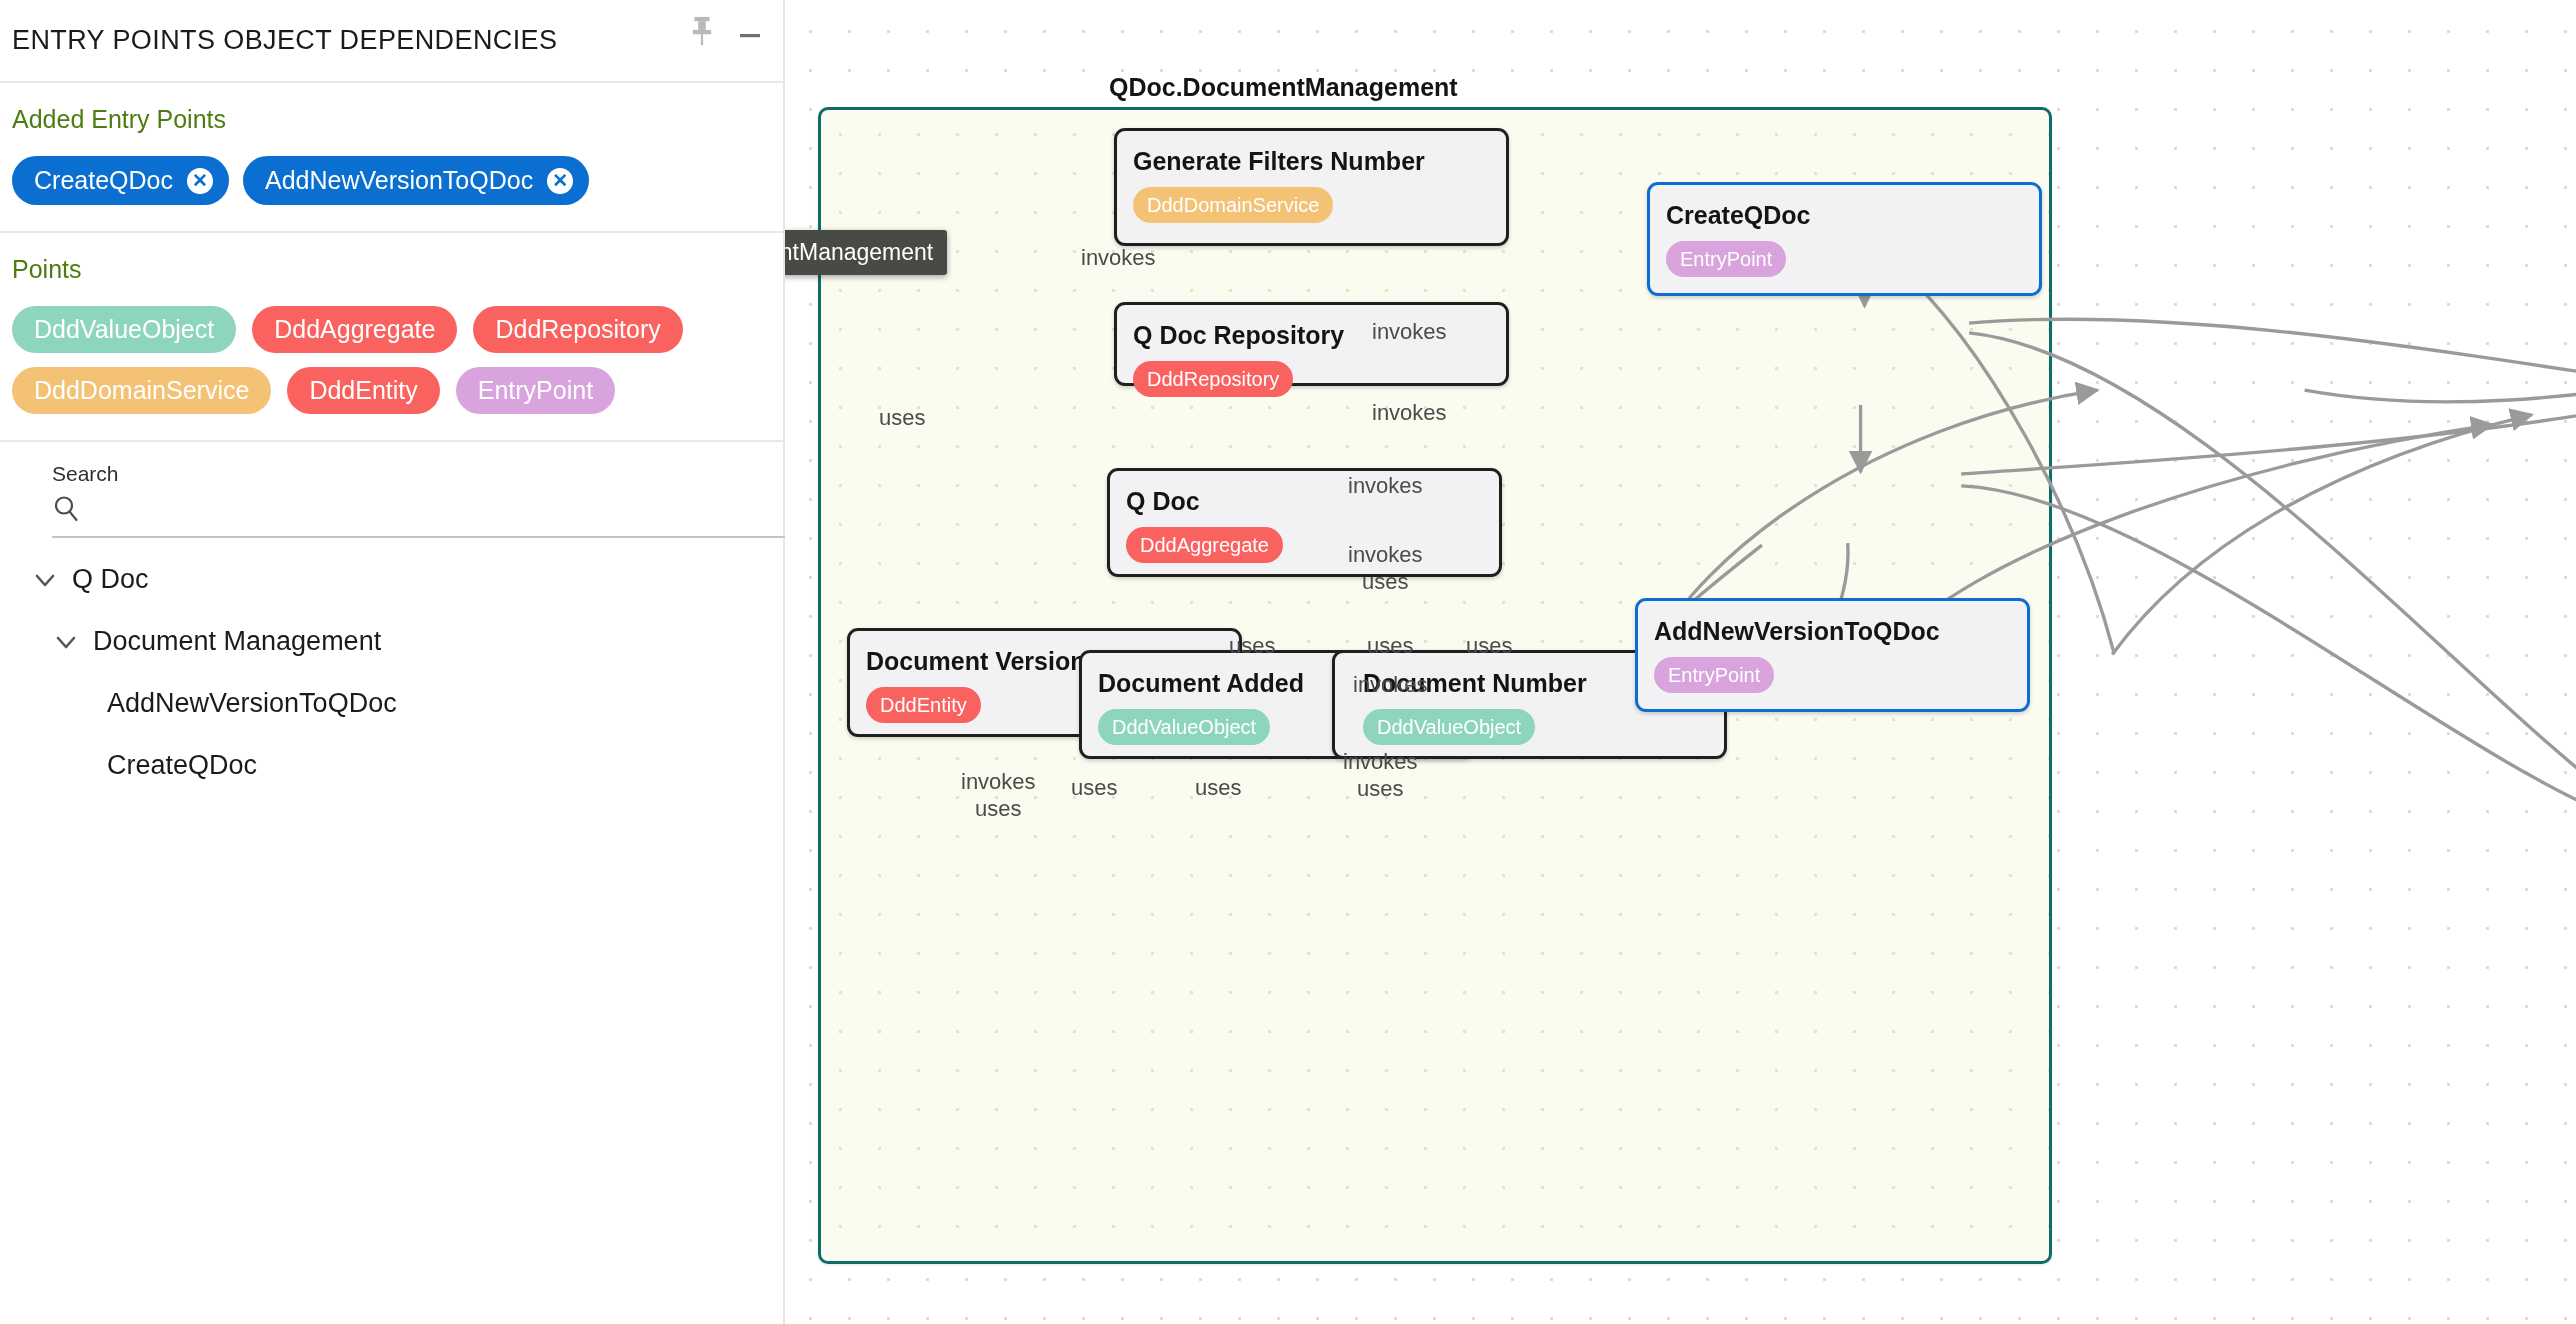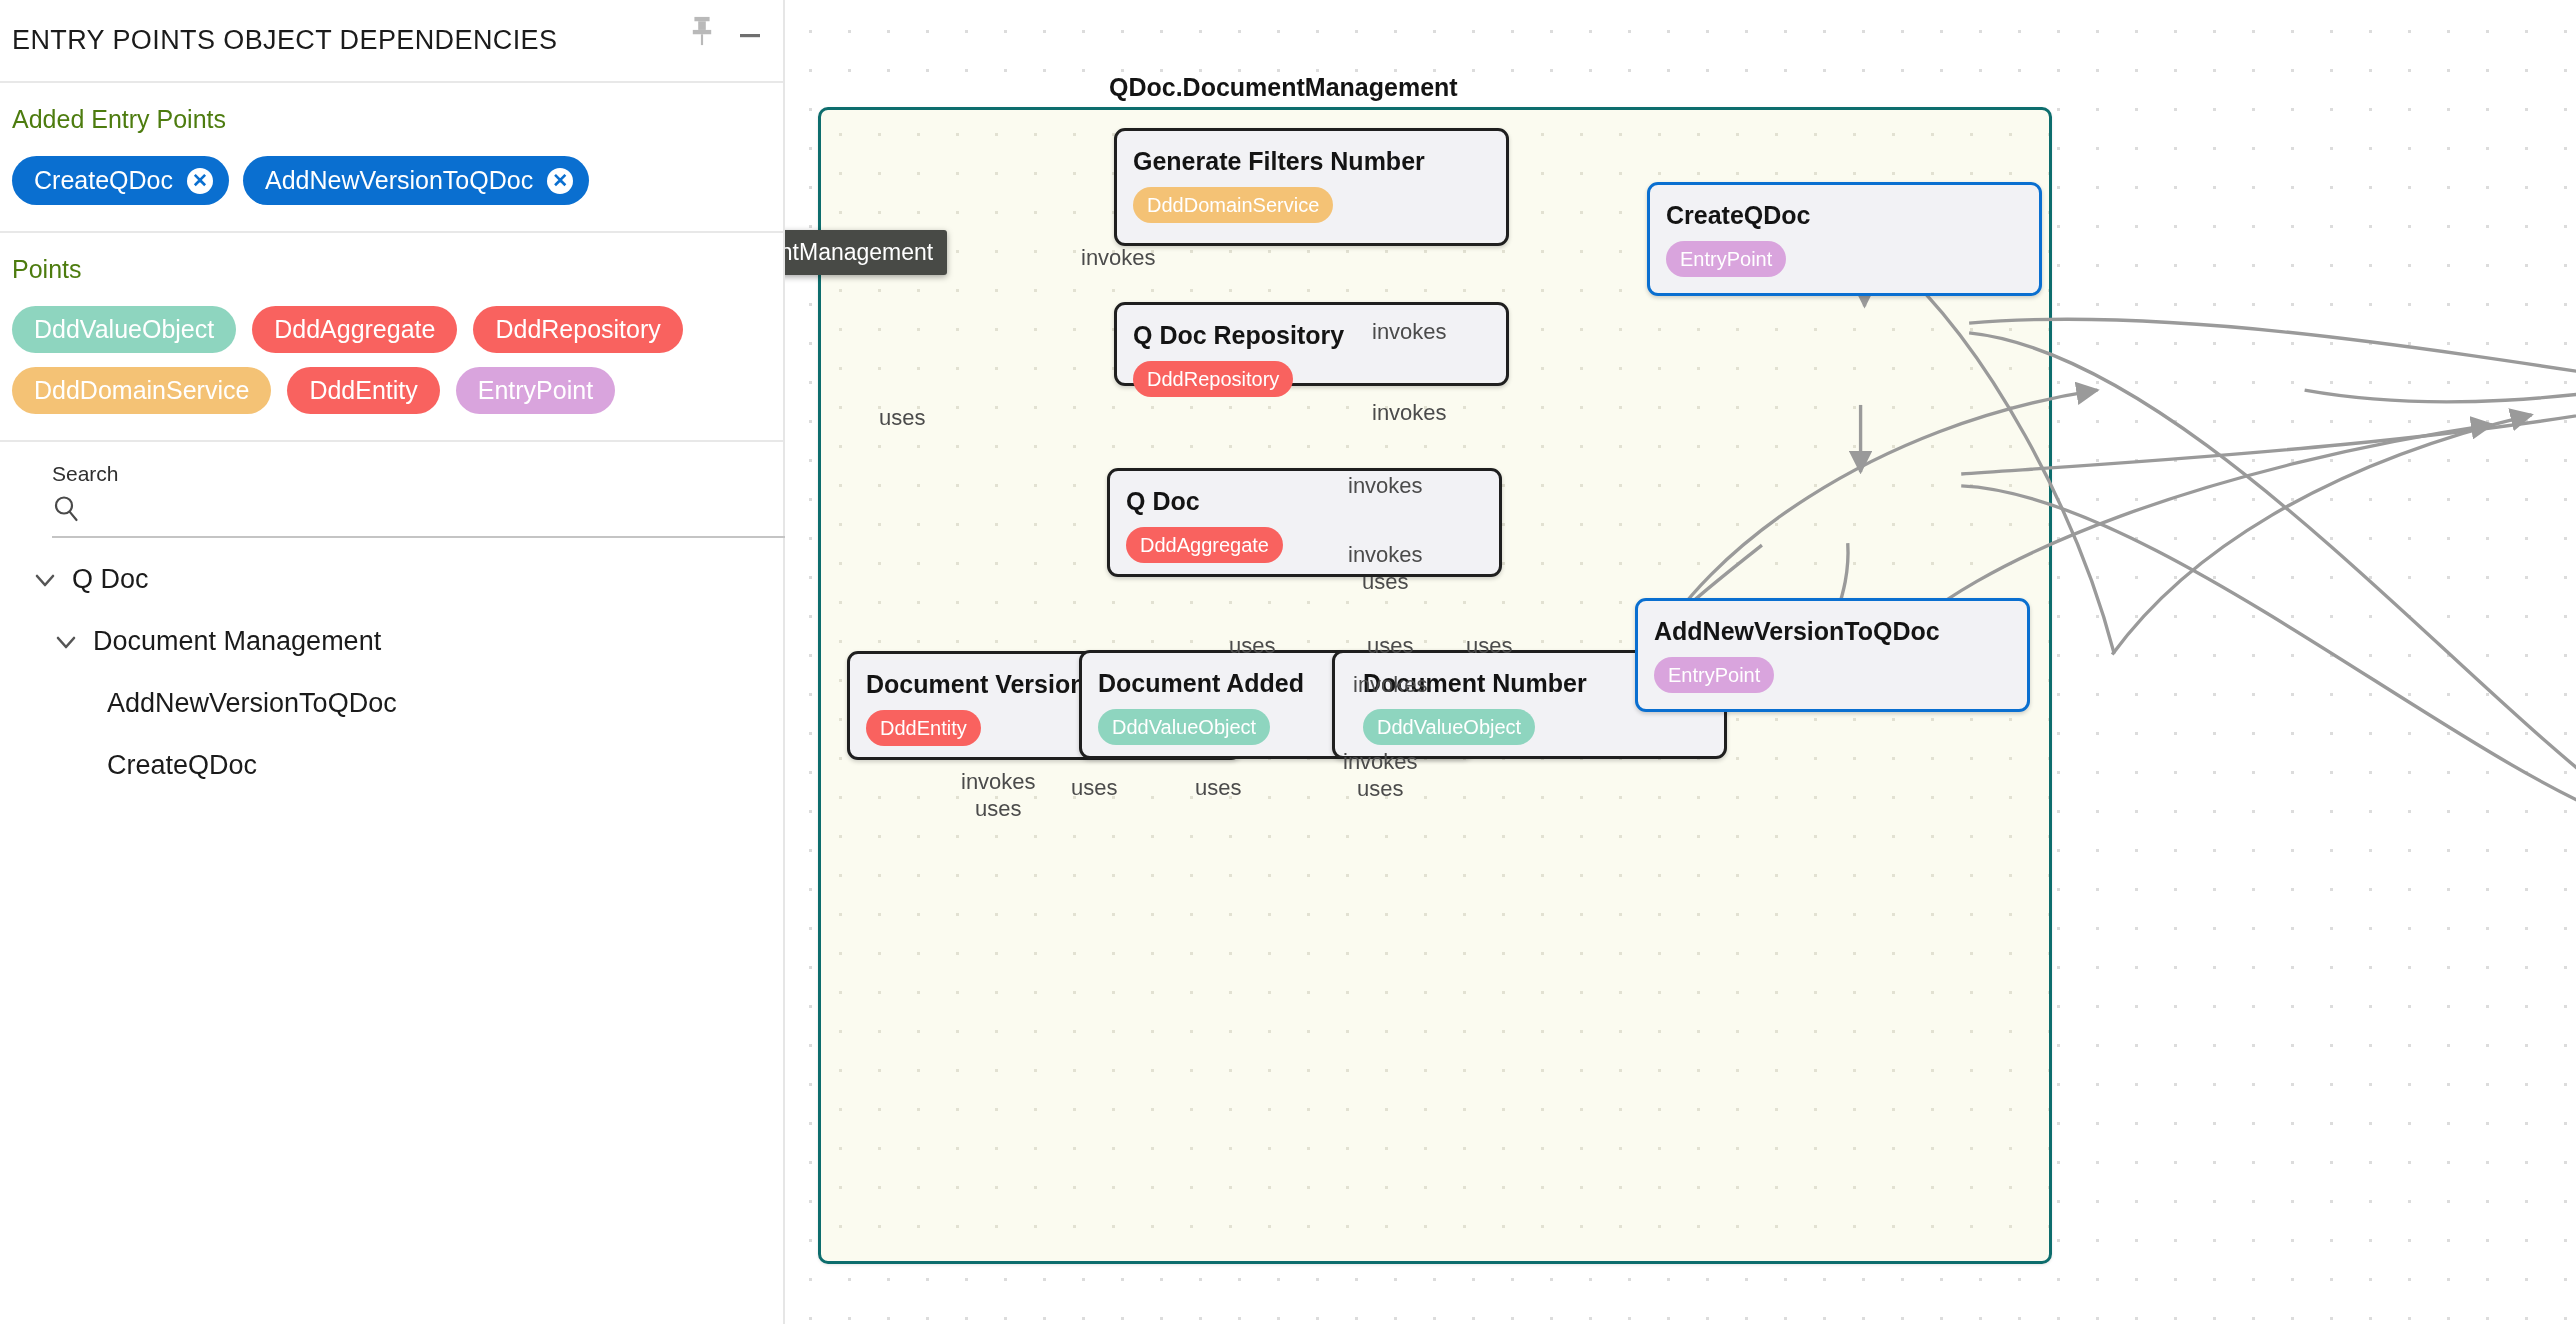--- a/index.html
+++ b/index.html
@@ -301,21 +301,21 @@
         <path d="M 1077 550 C 1080 600 1058 630 1058 660"></path>
 
         <path d="M 990 552 C 930 600 890 630 880 658"></path>
       </g>
     </svg>
 
     <div id="nodes-layer">
         <div class="node" style="left: 329px; top: 128px; width: 395px; height: 118px;"><div class="node-title">Generate Filters Number</div><span class="node-tag" style="background: rgb(244, 194, 117);">DddDomainService</span></div>
         <div class="node" style="left: 329px; top: 302px; width: 395px; height: 84px;"><div class="node-title">Q Doc Repository</div><span class="node-tag" style="background: rgb(249, 98, 95);">DddRepository</span></div>
         <div class="node" style="left: 322px; top: 468px; width: 395px; height: 109px;"><div class="node-title">Q Doc</div><span class="node-tag" style="background: rgb(249, 98, 95);">DddAggregate</span></div>
-        <div class="node" style="left: 62px; top: 651px; width: 395px; height: 109px;"><div class="node-title">Document Version</div><span class="node-tag" style="background: rgb(249, 98, 95);">DddEntity</span></div>
+        <div class="node" style="left: 62px; top: 628px; width: 395px; height: 109px;"><div class="node-title">Document Version</div><span class="node-tag" style="background: rgb(249, 98, 95);">DddEntity</span></div>
         <div class="node" style="left: 294px; top: 650px; width: 395px; height: 109px;"><div class="node-title">Document Added</div><span class="node-tag" style="background: rgb(142, 213, 191);">DddValueObject</span></div>
         <div class="node" style="left: 547px; top: 650px; width: 395px; height: 109px; padding-left: 28px;"><div class="node-title">Document Number</div><span class="node-tag" style="background: rgb(142, 213, 191);">DddValueObject</span></div>
         <div class="node entry" style="left: 862px; top: 182px; width: 395px; height: 114px;"><div class="node-title">CreateQDoc</div><span class="node-tag" style="background: rgb(217, 164, 221);">EntryPoint</span></div>
         <div class="node entry" style="left: 850px; top: 598px; width: 395px; height: 114px;"><div class="node-title">AddNewVersionToQDoc</div><span class="node-tag" style="background: rgb(217, 164, 221);">EntryPoint</span></div>
       </div>
 
     <div id="labels-layer">
         <div class="edge-label" style="left: 587px; top: 318px;">
           <div>invokes</div>
         </div>

